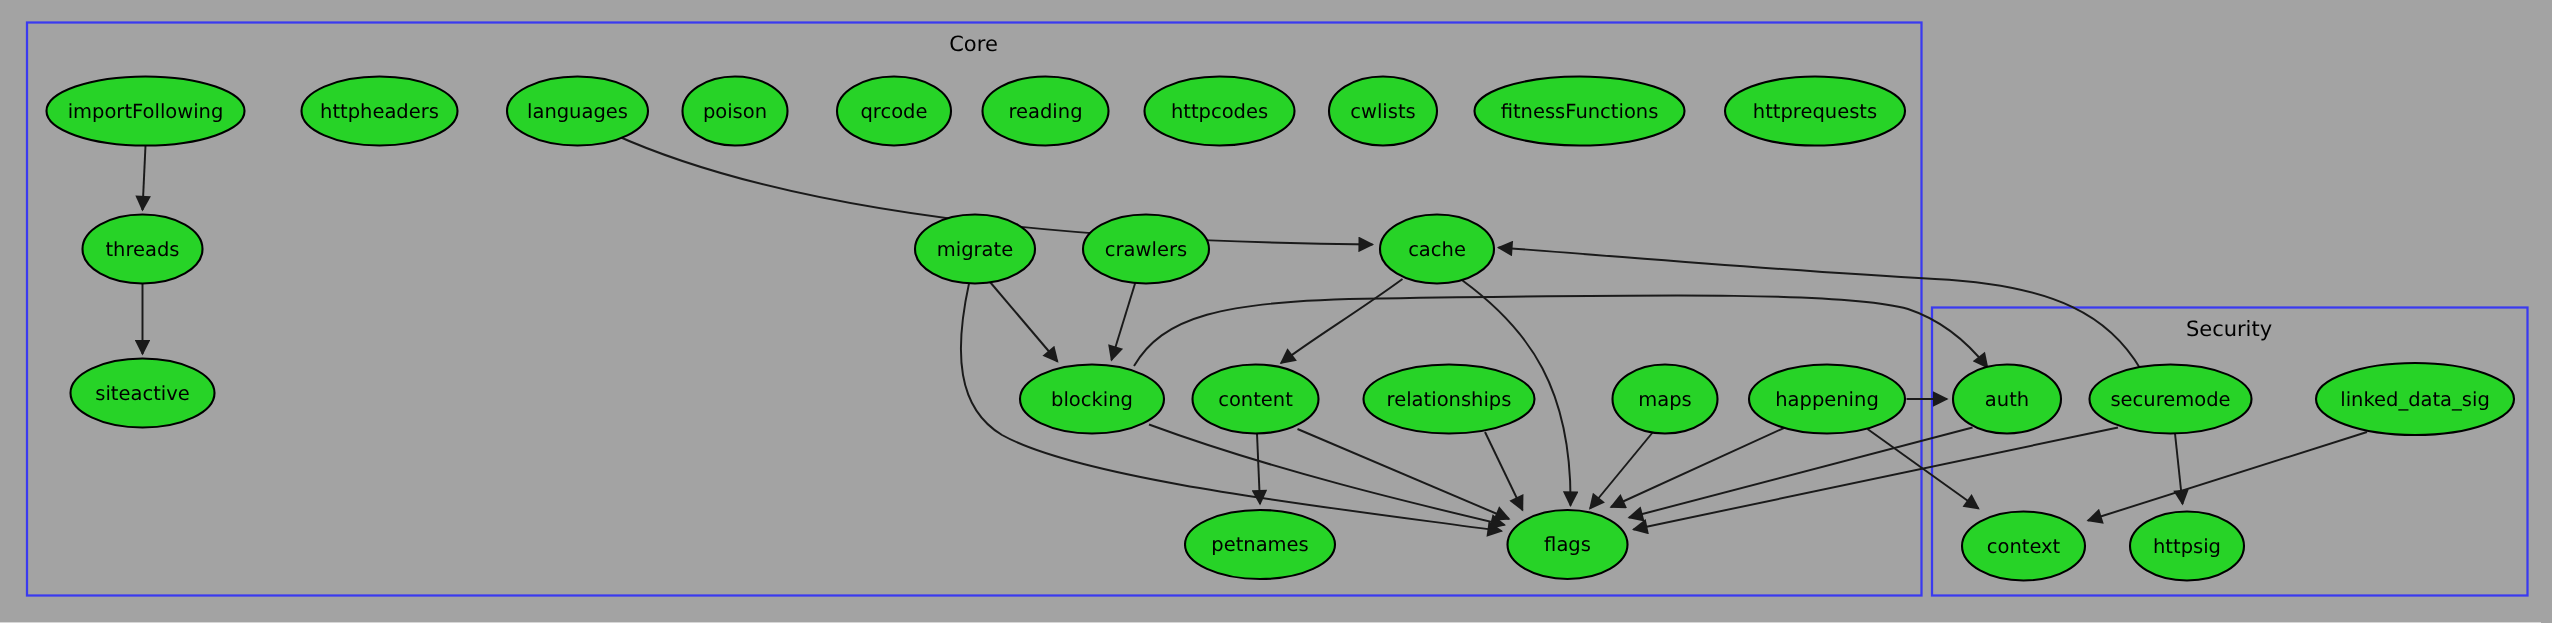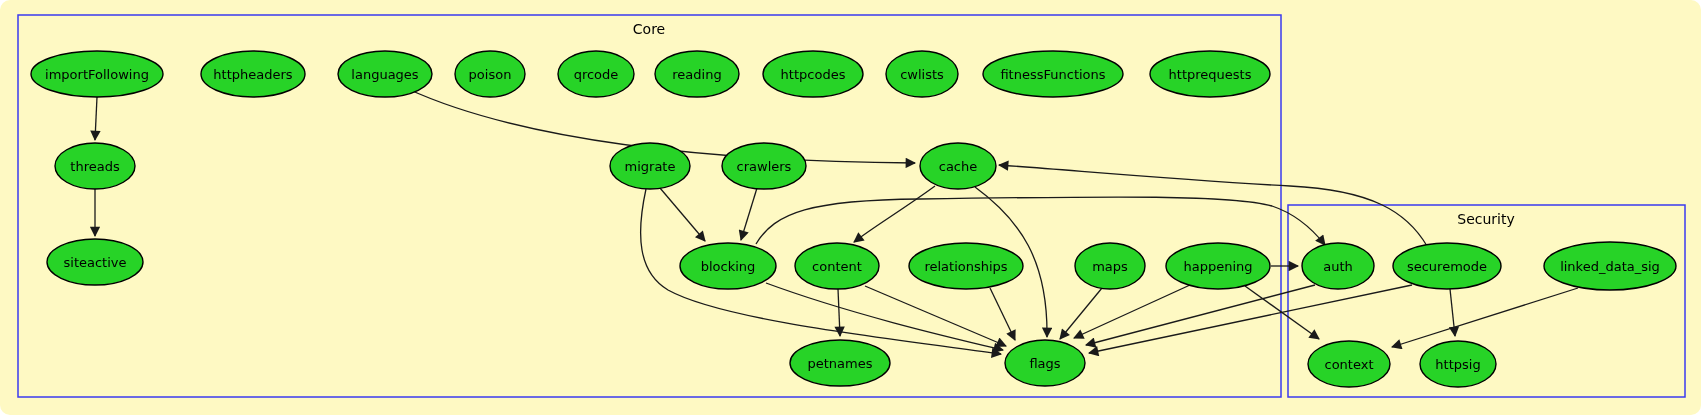--- a/index.html
+++ b/index.html
@@ -5,23 +5,22 @@
   html, body {
     margin: 0;
     padding: 0;
     background: #ffffff;
     font-family: "DejaVu Sans", "Liberation Sans", sans-serif;
   }
   .canvas-wrap {
     position: relative;
     width: 1701px;
     height: 415px;
-    background: #fef9c3;
+    background: #a3a3a3;
     overflow: hidden;
-    border-radius: 10px;
   }
   svg { display: block; }
   .node-ellipse { stroke-width: 1.4; }
   .node-label {
     font-size: 13px;
     text-anchor: middle;
     dominant-baseline: middle;
   }
   .cluster-box {
     fill: none;

